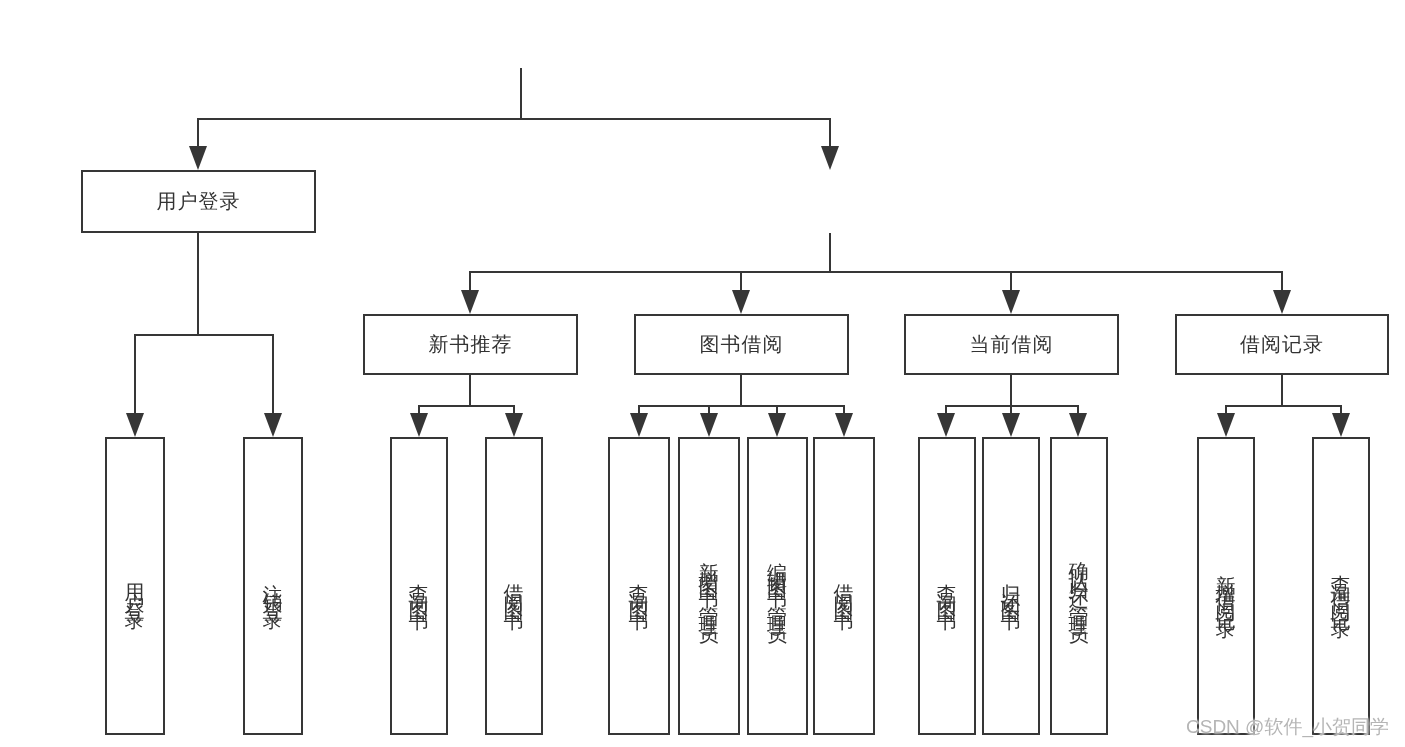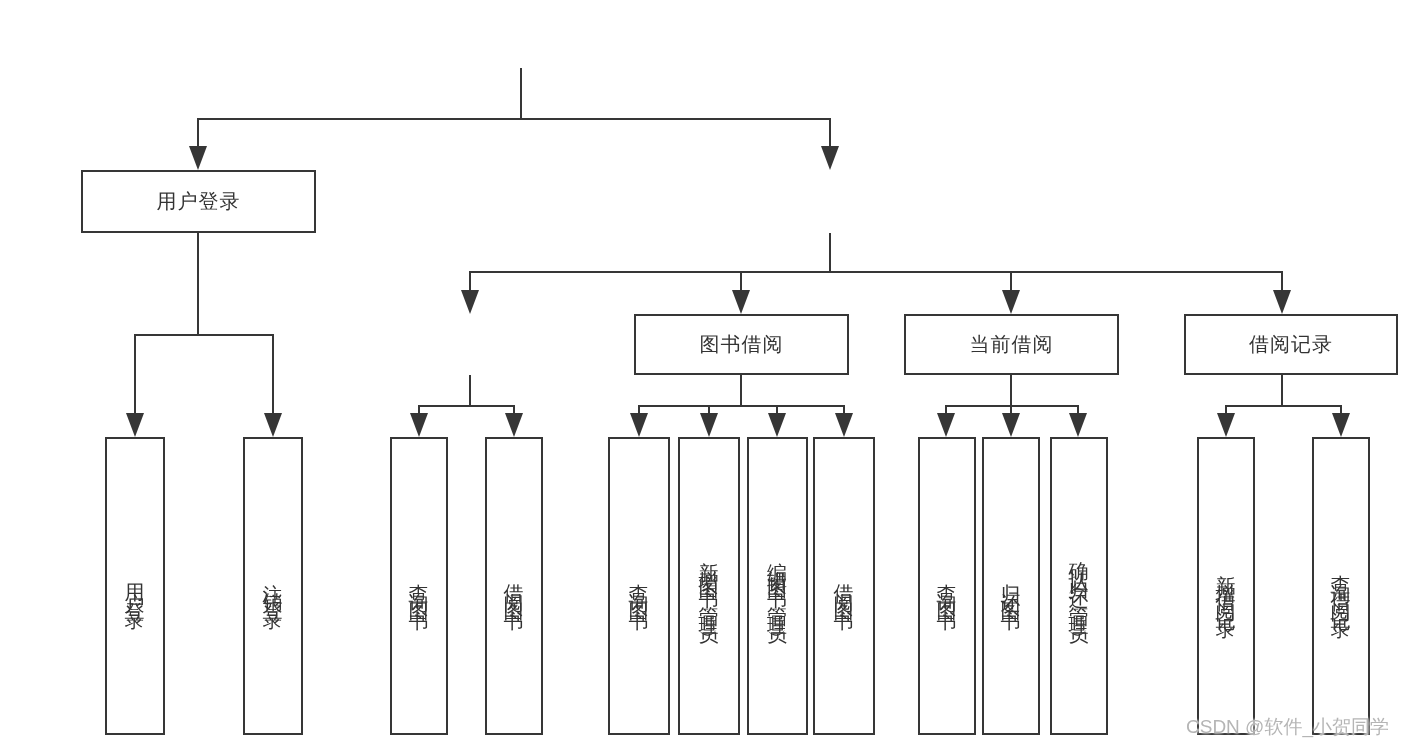--- a/index.html
+++ b/index.html
@@ -84,23 +84,24 @@
   <div class="hl" style="left:469px; top:271px; width:813px;"></div>
   <div class="vl" style="left:469px; top:271px; height:22px;"></div>
   <div class="arr" style="left:461px; top:290px;"></div>
   <div class="vl" style="left:740px; top:271px; height:22px;"></div>
   <div class="arr" style="left:732px; top:290px;"></div>
   <div class="vl" style="left:1010px; top:271px; height:22px;"></div>
   <div class="arr" style="left:1002px; top:290px;"></div>
   <div class="vl" style="left:1281px; top:271px; height:22px;"></div>
   <div class="arr" style="left:1273px; top:290px;"></div>
 
+  <div class="box" style="left:363px; top:314px; width:215px; height:61px;">新书推荐</div>
   <div class="box" style="left:634px; top:314px; width:215px; height:61px;text-align:center;">图书借阅</div>
   <div class="box" style="left:904px; top:314px; width:215px; height:61px;">当前借阅</div>
-  <div class="box" style="left:1175px; top:314px; width:214px; height:61px;margin-left:9px;">借阅记录</div>
+  <div class="box" style="left:1175px; top:314px; width:214px; height:61px;">借阅记录</div>
 
   <div class="vl" style="left:469px; top:375px; height:32px;"></div>
   <div class="hl" style="left:418px; top:405px; width:97px;"></div>
   <div class="vl" style="left:418px; top:405px; height:10px;"></div>
   <div class="arr" style="left:410px; top:413px;"></div>
   <div class="vl" style="left:513px; top:405px; height:10px;"></div>
   <div class="arr" style="left:505px; top:413px;"></div>
 
   <div class="vl" style="left:740px; top:375px; height:32px;"></div>
   <div class="hl" style="left:638px; top:405px; width:207px;"></div>

